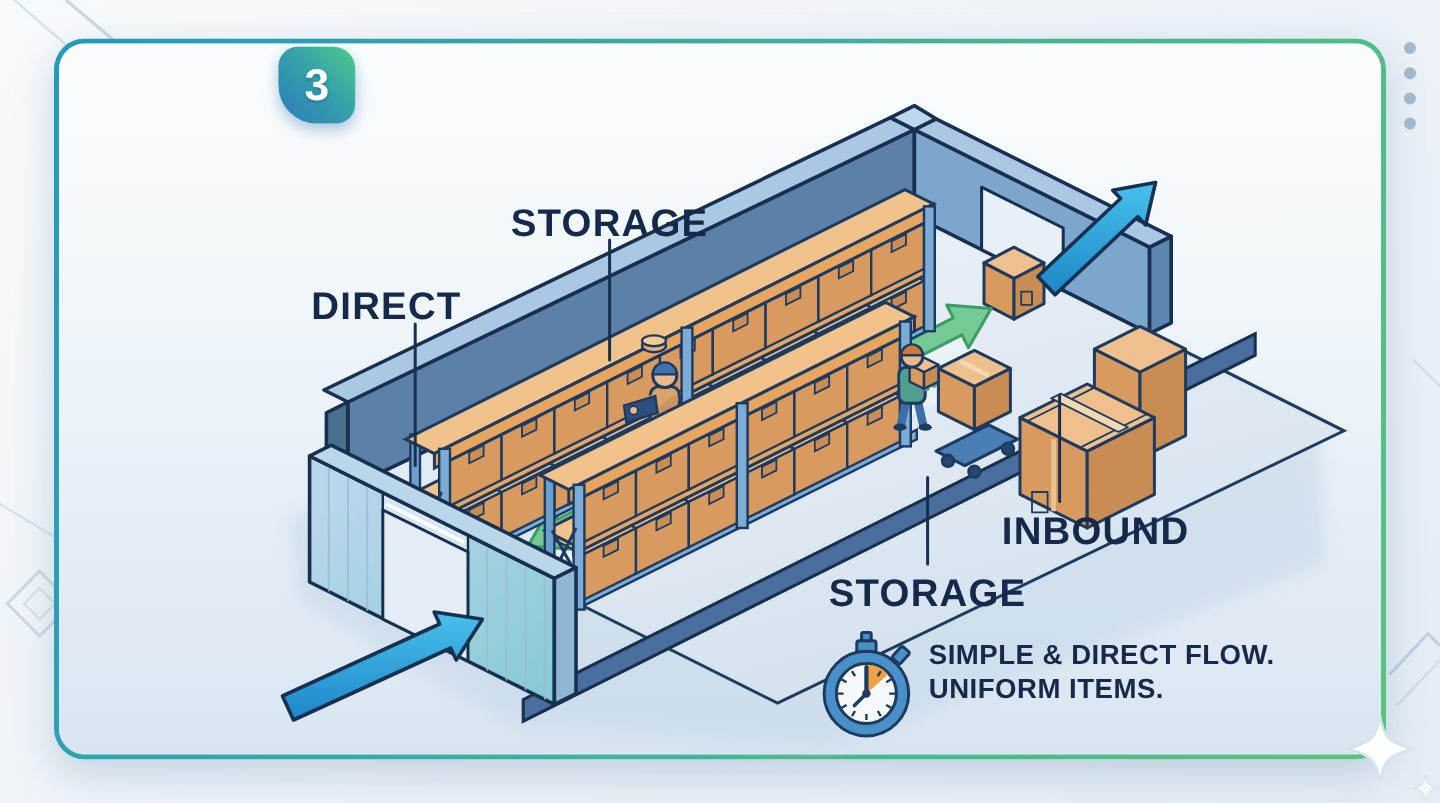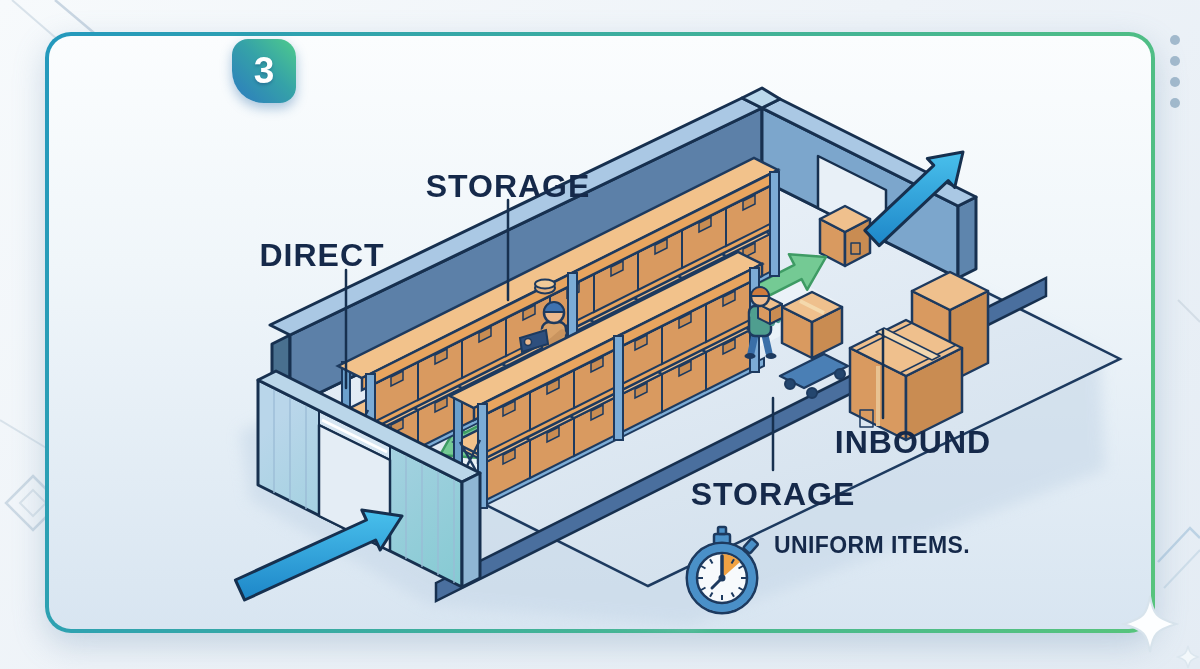--- a/index.html
+++ b/index.html
@@ -295,16 +295,17 @@
   </svg>
 
   <div class="badge">3</div>
 
   <div class="dlabel" style="left:508px;top:168px;">STORAGE</div>
   <div class="dlabel" style="left:322px;top:237px;">DIRECT</div>
   <div class="dlabel" style="left:913px;top:424px;">INBOUND</div>
   <div class="dlabel" style="left:773px;top:476px;">STORAGE</div>
 
   <div class="callout">
+    <div>SIMPLE &amp; DIRECT FLOW.</div>
     <div>UNIFORM ITEMS.</div>
   </div>
 
 </div>
 
 </body></html>

